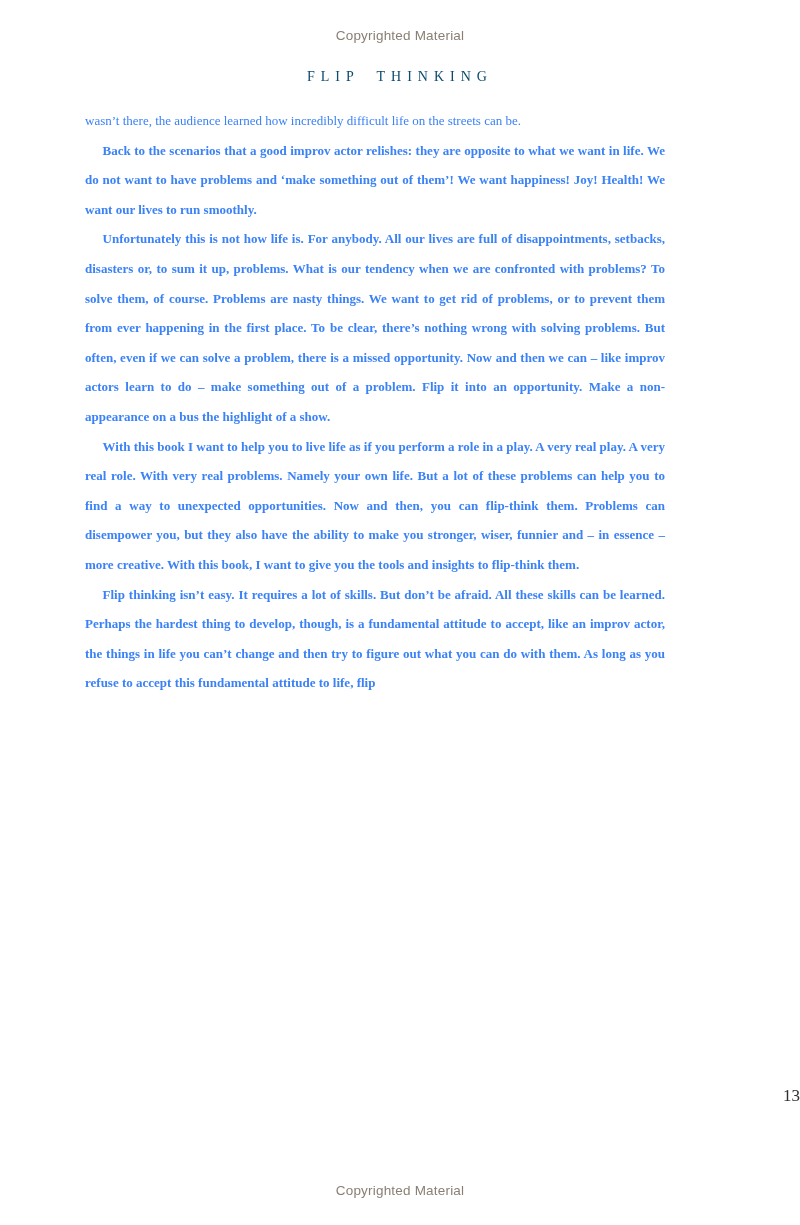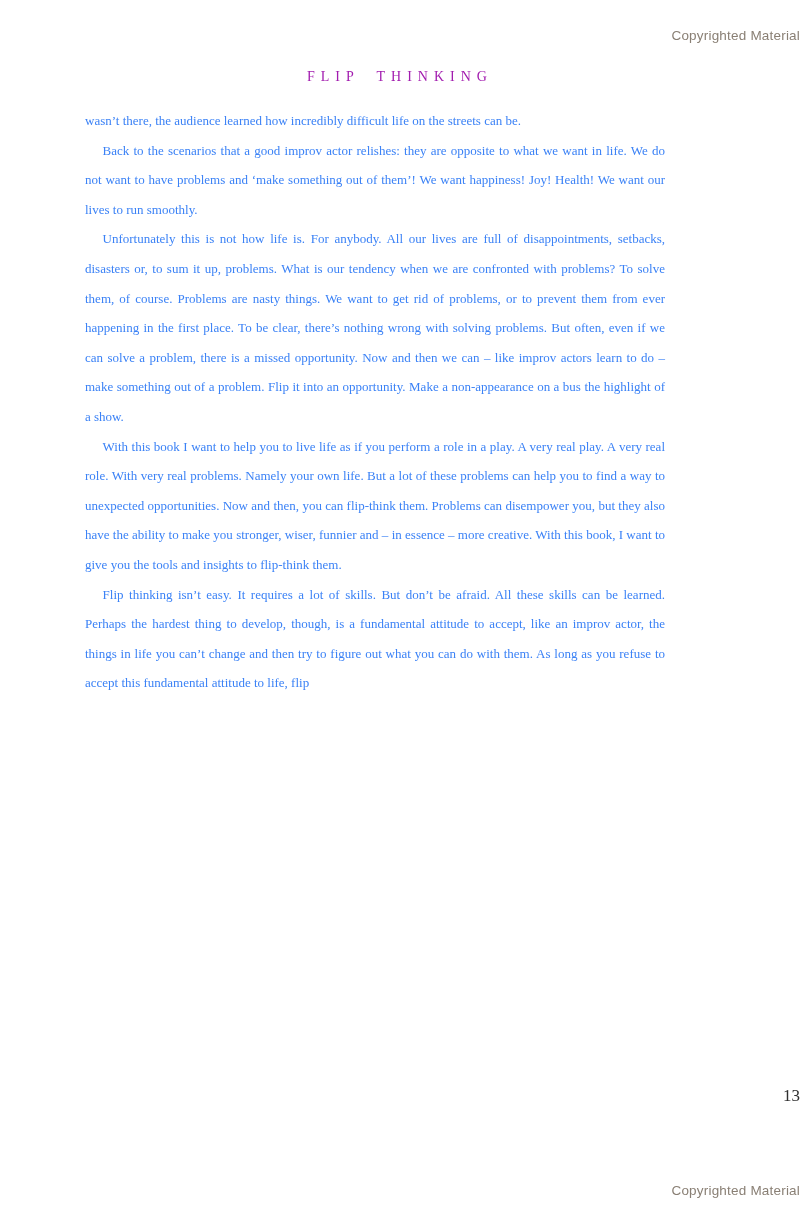--- a/index.html
+++ b/index.html
@@ -12,57 +12,58 @@
     width: 800px;
     height: 1225px;
     background: #ffffff;
     overflow: hidden;
     font-family: "Liberation Serif", serif;
   }
   .notice {
     position: absolute;
     left: 0;
     width: 100%;
-    text-align: right;
+    text-align: center;
     font-family: "Liberation Sans", sans-serif;
     font-size: 13.5px;
     color: #897f74;
     letter-spacing: 0.2px;
   }
   .notice.top { top: 28px; }
   .notice.bottom { top: 1183px; }
   .chapter-header {
     position: absolute;
     top: 69px;
     left: 0;
     width: 100%;
     text-align: center;
     font-family: "Liberation Serif", serif;
     font-size: 14px;
     letter-spacing: 6px;
     word-spacing: 8px;
-    color: #a21caf;
+    color: #0c4a6e;
   }
   .body-text {
     position: absolute;
     top: 106px;
     left: 85px;
     width: 580px;
     font-family: "Liberation Serif", serif;
     font-size: 13px;
     line-height: 29.6px;
     color: #3b82f6;
     text-align: justify;
   }
   .body-text p {
     margin: 0;
     padding: 0;
   }
   .body-text p.indent {
     text-indent: 1.35em;
+    font-weight: bold;
   }
   .page-number {
     position: absolute;
     top: 1086px;
     left: 0;
     width: 100%;
     text-align: right;
     font-family: "Liberation Serif", serif;
     font-size: 17px;
     color: #2f2f2f;

